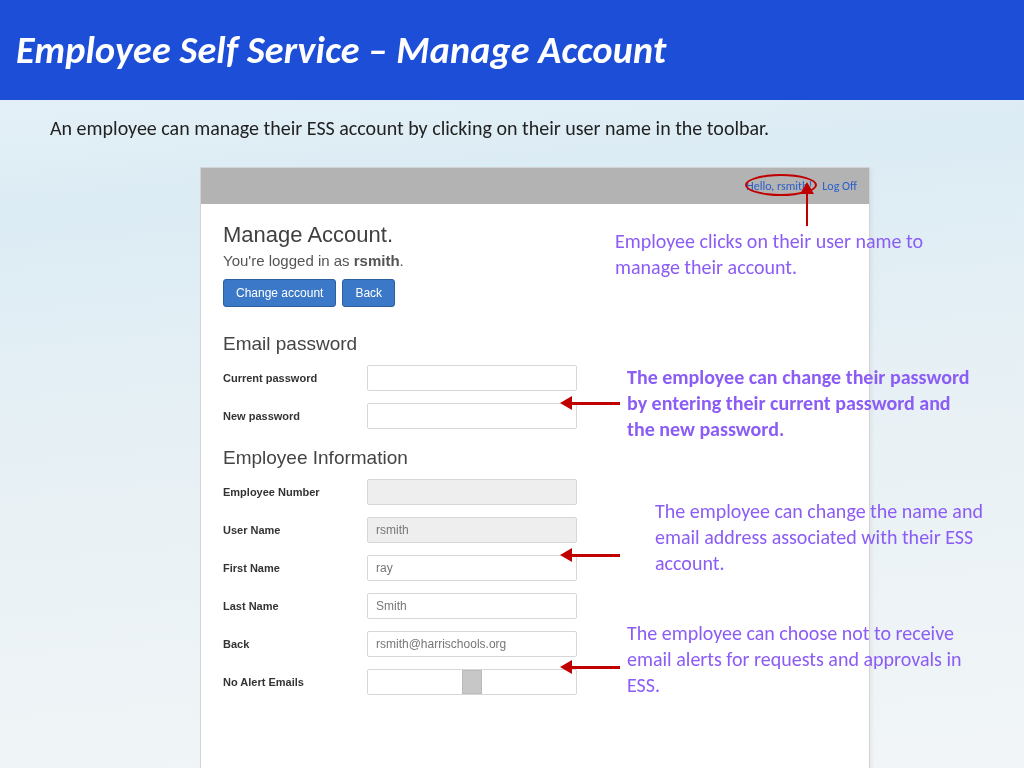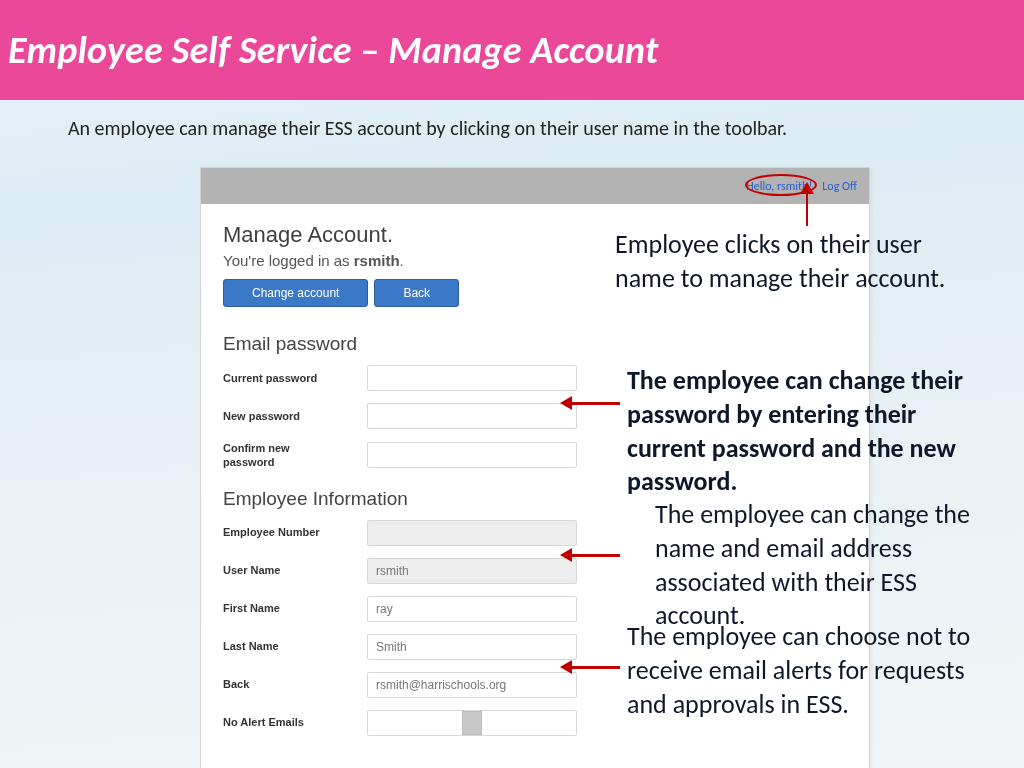--- a/index.html
+++ b/index.html
@@ -5,35 +5,35 @@
   * { box-sizing: border-box; margin: 0; padding: 0; }
   body {
     width: 1024px;
     height: 768px;
     font-family: Calibri, "Segoe UI", Arial, sans-serif;
     background: linear-gradient(175deg, #eaf3f8 0%, #dcecf4 25%, #e9f1f5 60%, #f1f5f7 100%);
     overflow: hidden;
     position: relative;
   }
   .title-bar {
-    background: #ec4899;
+    background: #1d4ed8;
     height: 100px;
     display: flex;
     align-items: center;
-    padding-left: 8px;
+    padding-left: 16px;
   }
   .title-bar h1 {
     color: #fff;
     font-style: italic;
     font-weight: 700;
     font-size: 38px;
     letter-spacing: 0.2px;
   }
   .intro {
-    margin: 16px 50px 10px 68px;
+    margin: 16px 50px 10px 50px;
     font-size: 20px;
     color: #222;
   }
   .stage {
     position: relative;
     margin-left: 200px;
     width: 670px;
     height: 610px;
     margin-top: 27px;
   }
@@ -69,21 +69,21 @@
   .app-body { padding: 18px 22px 0 22px; font-family: Arial, Helvetica, sans-serif; color: #333; }
   .manage-title { font-size: 22px; font-weight: 400; color: #404040; margin-bottom: 4px; }
   .logged-in { font-size: 15px; color: #555; margin-bottom: 10px; }
   .logged-in b { font-weight: 700; }
   .btn-row { display: flex; gap: 6px; margin-bottom: 26px; }
   .btn {
     background: #3b78c7;
     color: #fff;
     border: 1px solid #2d5ea0;
     border-radius: 3px;
-    padding: 6px 28px;
+    padding: 6px 12px;
     font-size: 12px;
     cursor: pointer;
   }
   .section-head { font-size: 19px; color: #444; font-weight: 400; margin-bottom: 10px; }
   .form-row { display: flex; align-items: center; margin-bottom: 12px; gap: 24px; }
   .form-label { width: 120px; font-size: 11px; font-weight: 700; color: #333; line-height: 1.3; }
   .form-input {
     width: 210px; height: 26px;
     border: 1px solid #d7d7d7;
     border-radius: 2px;
@@ -106,22 +106,22 @@
     transform: translateX(-50%);
     width: 20px; height: 24px;
     background: #c7c7c7;
     border: 1px solid #bbb;
   }
   .section-gap { margin-top: 18px; }
 
   
   .callout {
     position: absolute;
-    color: #0f172a;
-    font-size: 26px;
+    color: #8b5cf6;
+    font-size: 20px;
     line-height: 1.3;
     width: 350px;
   }
   .arrow {
     position: absolute;
     pointer-events: none;
   }
   .arrow-up-line { width: 2px; height: 34px; background: #c00000; position: absolute; left: 50%; transform: translateX(-50%); }
   .arrow-up-head {
     width: 0; height: 0;
@@ -169,24 +169,20 @@
 
       <div class="section-head">Email password</div>
       <div class="form-row">
         <div class="form-label">Current password</div>
         <input class="form-input" type="password" style="">
       </div>
       <div class="form-row">
         <div class="form-label">New password</div>
         <input class="form-input" type="password" style="">
       </div>
-      <div class="form-row">
-        <div class="form-label">Confirm new password</div>
-        <input class="form-input" type="password" style="">
-      </div>
 
       <div class="section-head section-gap">Employee Information</div>
       <div class="form-row">
         <div class="form-label">Employee Number</div>
         <input class="form-input ro" readonly="" value="" style="">
       </div>
       <div class="form-row">
         <div class="form-label">User Name</div>
         <input class="form-input ro" readonly="" value="rsmith" style="">
       </div>

